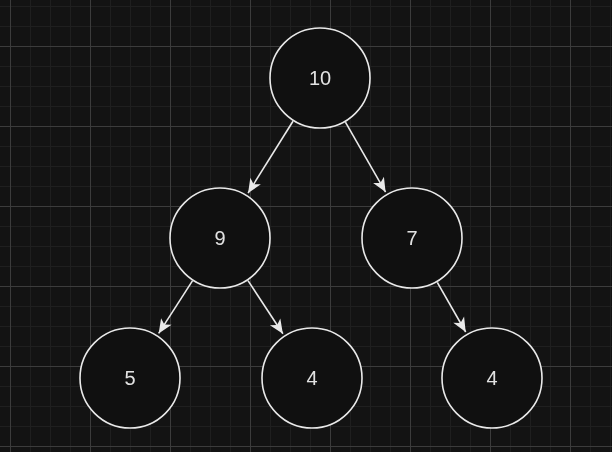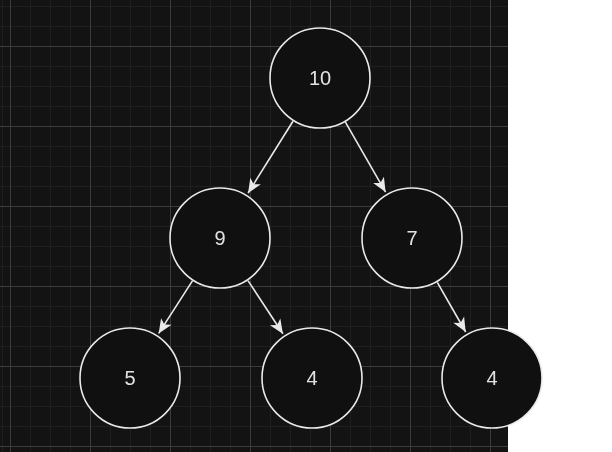--- a/index.html
+++ b/index.html
@@ -5,21 +5,21 @@
   html, body {
     margin: 0;
     padding: 0;
     width: 612px;
     height: 452px;
     overflow: hidden;
     font-family: "Liberation Sans", sans-serif;
   }
   .canvas {
     position: relative;
-    width: 508px;
+    width: 612px;
     height: 452px;
     background-color: #131313;
     background-image:
       repeating-linear-gradient(to right, #3c3c3c 0, #3c3c3c 1px, transparent 1px, transparent 80px),
       repeating-linear-gradient(to bottom, #3c3c3c 0, #3c3c3c 1px, transparent 1px, transparent 80px),
       repeating-linear-gradient(to right, #1f1f1f 0, #1f1f1f 1px, transparent 1px, transparent 20px),
       repeating-linear-gradient(to bottom, #1f1f1f 0, #1f1f1f 1px, transparent 1px, transparent 20px);
     background-position: 10px 0, 0 46px, 10px 0, 0 6px;
   }
   svg { display: block; width: 612px; height: 452px; }

